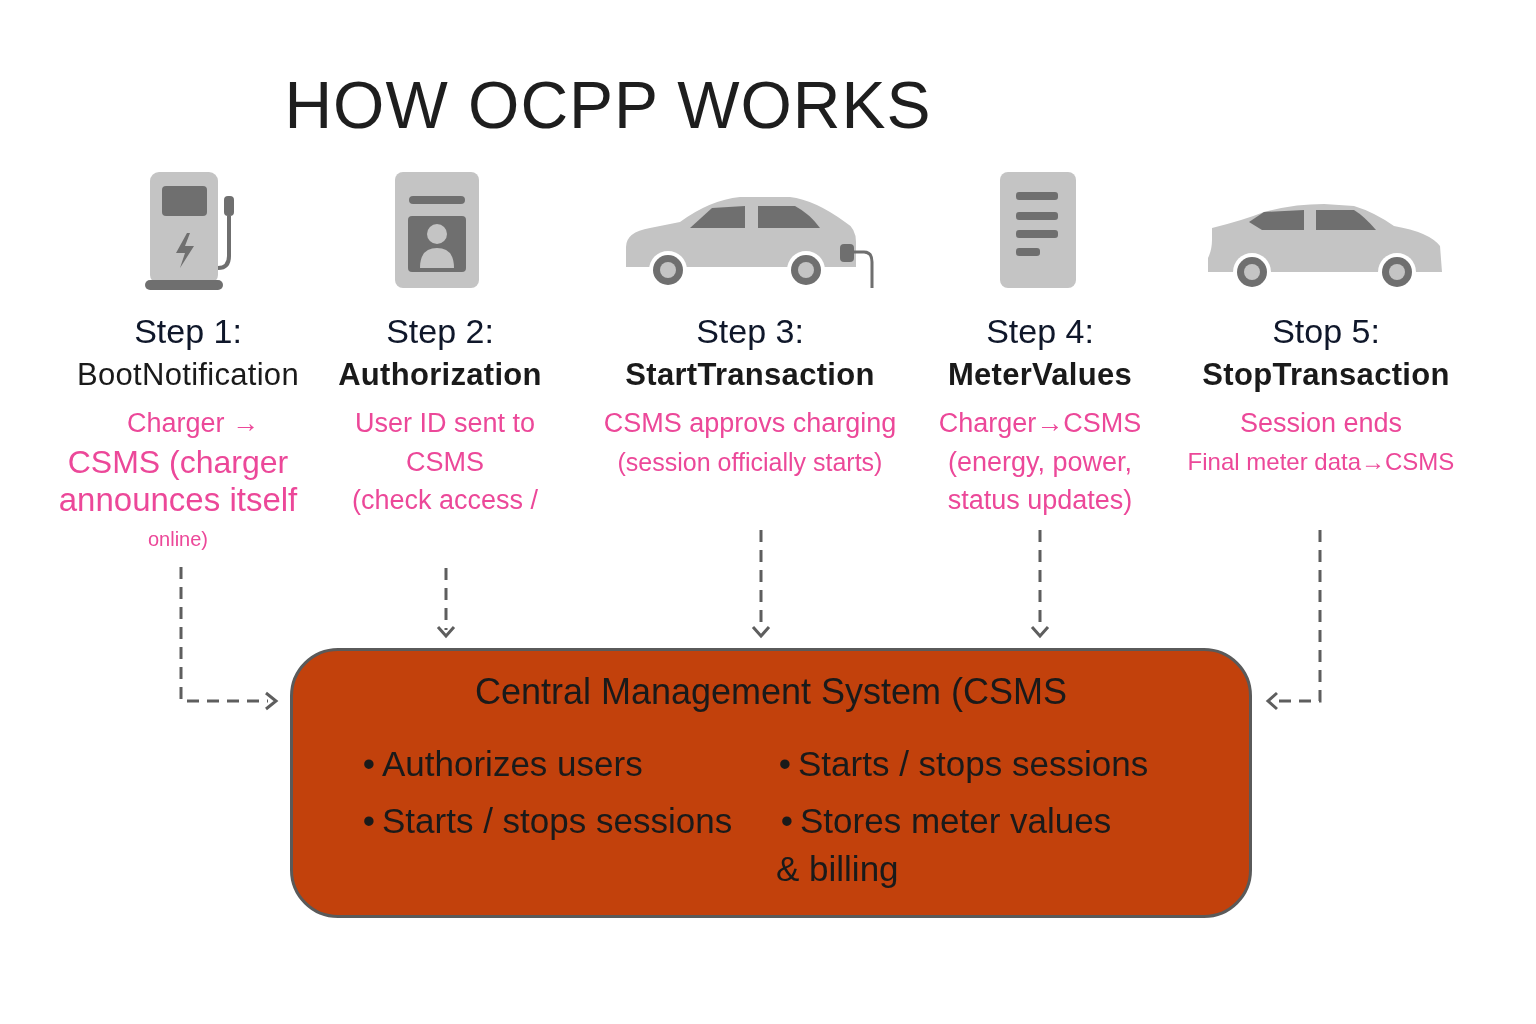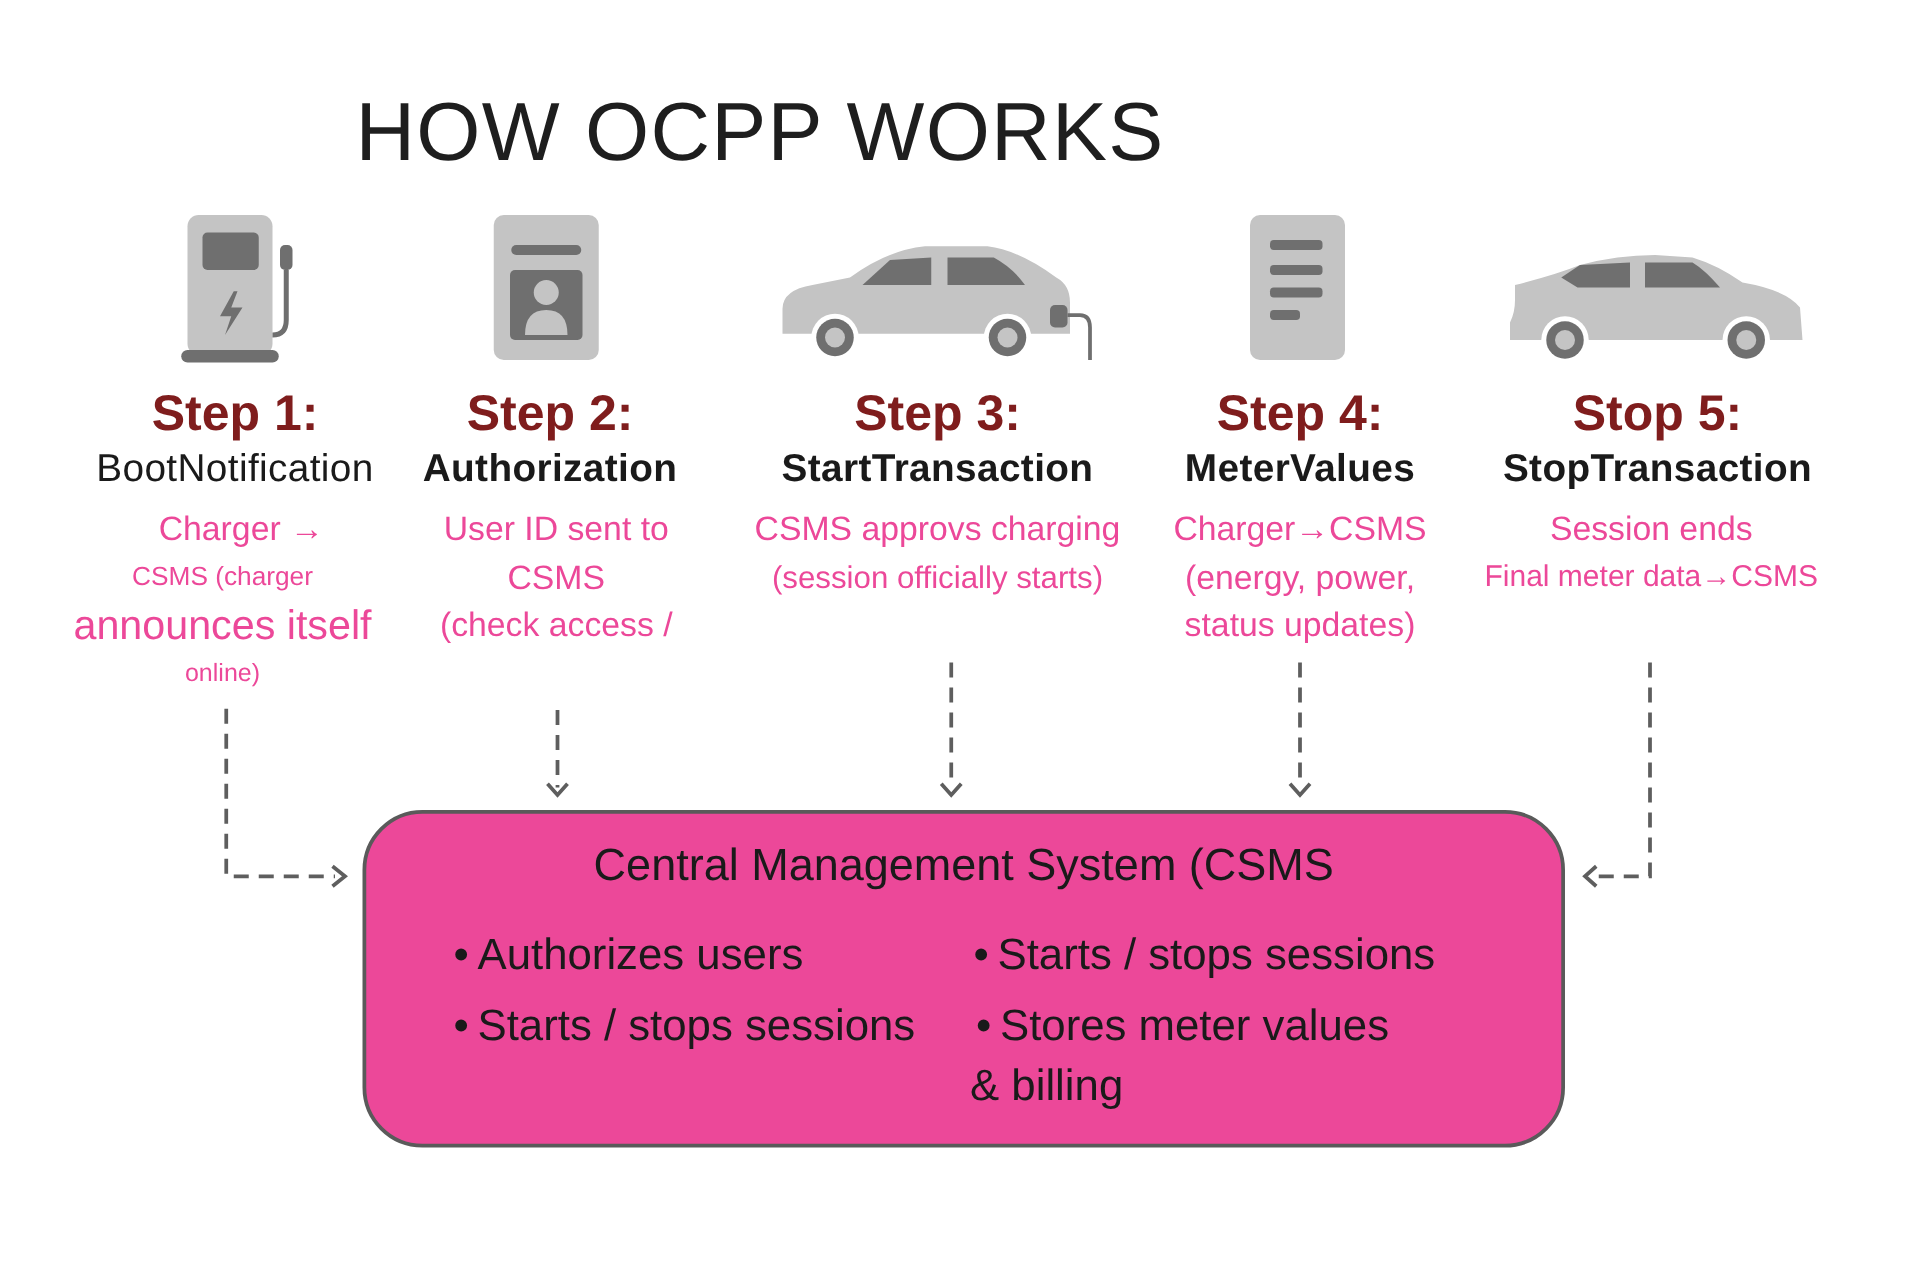--- a/index.html
+++ b/index.html
@@ -1,25 +1,25 @@
 <!DOCTYPE html>
 <html><head>
 <meta charset="utf-8">
 <style>
   html, body { margin:0; padding:0; background:#ffffff; }
   body { width:1536px; height:1024px; position:relative; overflow:hidden;
          font-family:"Liberation Sans", "DejaVu Sans", sans-serif; color:#1c1c1c; }
   .title { position:absolute; left:0; width:1216px; top:52px; text-align:center;
            font-size:66px; font-weight:normal; letter-spacing:1px; color:#1e1e1e;margin-top:15px; }
   .icon { position:absolute; }
-  .step-head { position:absolute; text-align:center; font-weight:bold; font-size:40px; line-height:42px; color:#7f1d1d; }
+  .step-head { position:absolute; text-align:center; font-weight:normal; font-size:34px; line-height:42px; color:#0f172a; }
   .step-name { position:absolute; text-align:center; font-size:31px; line-height:42px; color:#1a1a1a; font-weight:bold; letter-spacing:0.3px; }
   .step-desc { position:absolute; text-align:center; font-size:27px; line-height:38.5px; color:#ec4899; }
   .csms { position:absolute; left:290px; top:648px; width:962px; height:270px;
-          border:3px solid #5a5a5a; border-radius:48px; box-sizing:border-box; background:#ec4899; }
+          border:3px solid #5a5a5a; border-radius:48px; box-sizing:border-box; background:#c2410c; }
   .csms-title { position:absolute; left:0; width:100%; top:20px; text-align:center; font-size:36px; color:#1a1a1a; }
   .bullet { position:absolute; font-size:35px; line-height:48px; color:#1a1a1a; white-space:nowrap; }
   .bullet .dot { display:inline-block; width:26px; text-align:center; }
   svg.arrows { position:absolute; left:0; top:0; }
 </style>
 </head>
 <body>
 
 <div class="title">HOW OCPP WORKS</div>
 
@@ -71,21 +71,21 @@
   <circle cx="48" cy="72" r="8" fill="#c4c4c4"></circle>
   <circle cx="193" cy="72" r="19" fill="#fff"></circle>
   <circle cx="193" cy="72" r="15" fill="#6f6f6f"></circle>
   <circle cx="193" cy="72" r="8" fill="#c4c4c4"></circle>
 </svg>
 
 <div class="step-head" style="left:58px;width:260px;top:310px">Step 1:</div>
 <div class="step-name" style="left:48px;width:280px;top:354px;font-weight:normal;">BootNotification</div>
 <div class="step-desc" style="left:48px;width:260px;top:404px">
   <div style="margin-left:30px">Charger →</div>
-  <div style="font-size:21px">CSMS (charger</div>
+  <div style="font-size:32px">CSMS (charger</div>
   <div style="font-size:33px">announces itself</div>
   <div style="font-size:20px">online)</div>
 </div>
 
 <div class="step-head" style="left:310px;width:260px;top:310px">Step 2:</div>
 <div class="step-name" style="left:310px;width:260px;top:354px">Authorization</div>
 <div class="step-desc" style="left:315px;width:260px;top:404px">
   <div>User ID sent to</div>
   <div>CSMS</div>
   <div>(check access /</div>

